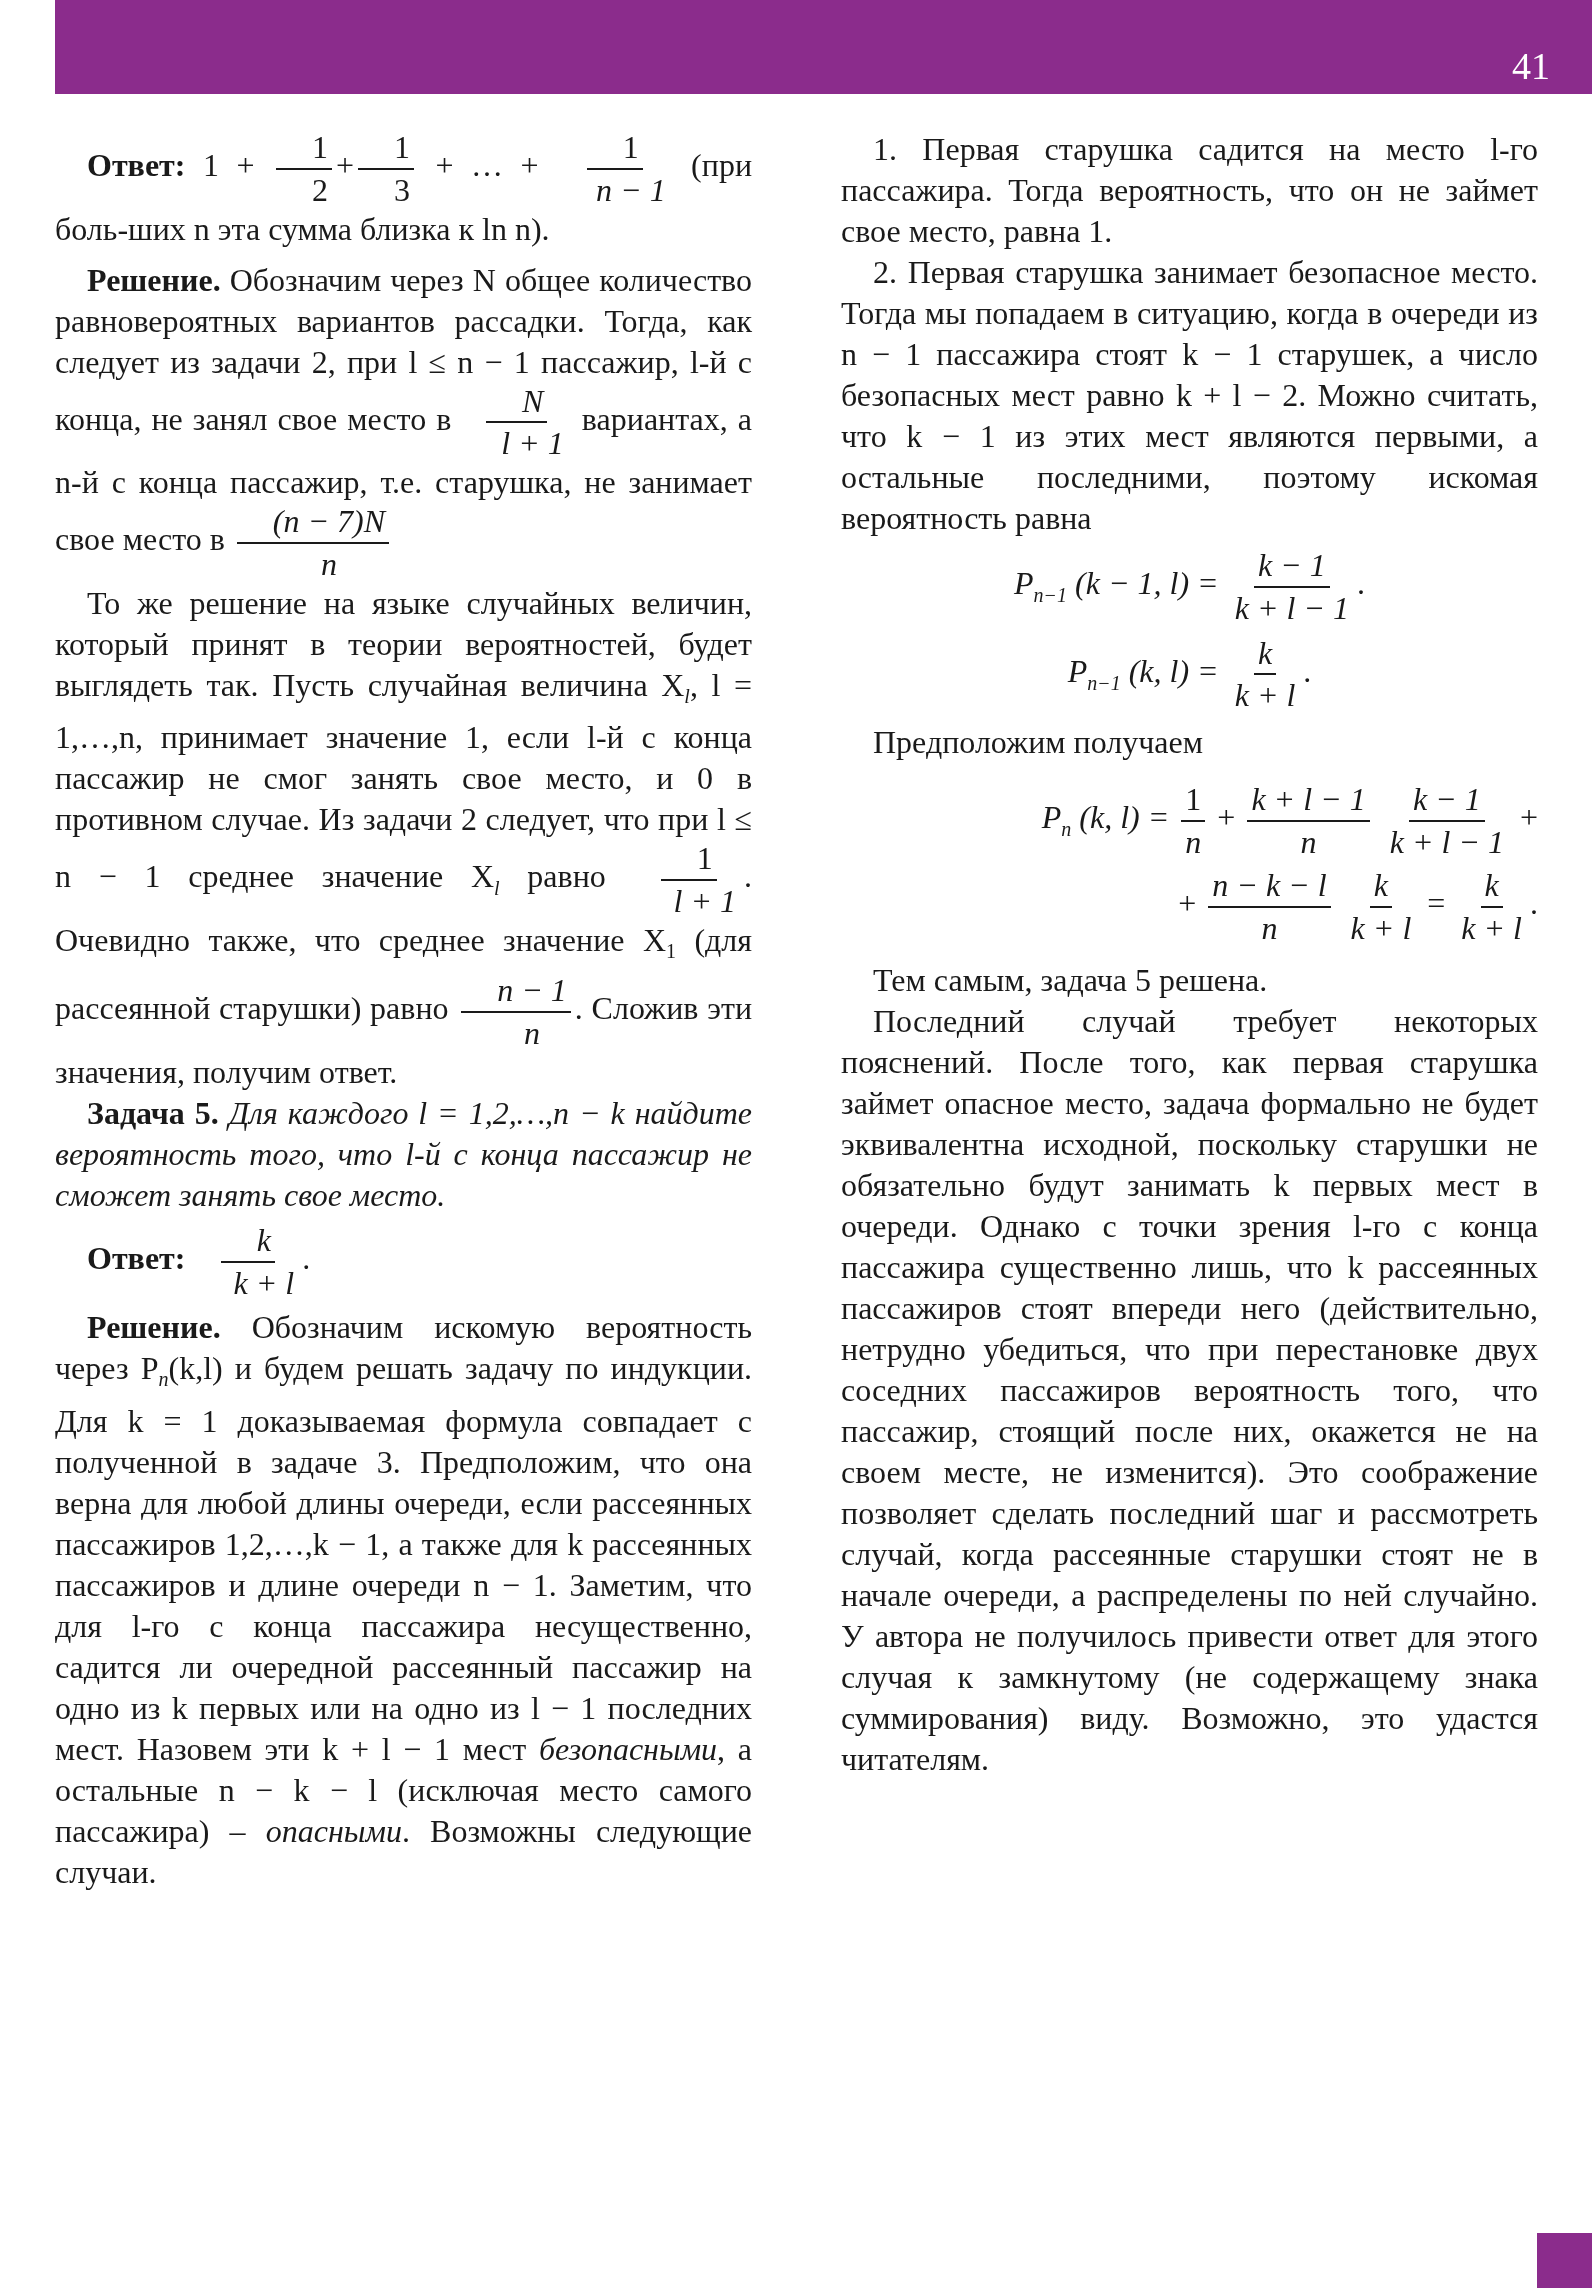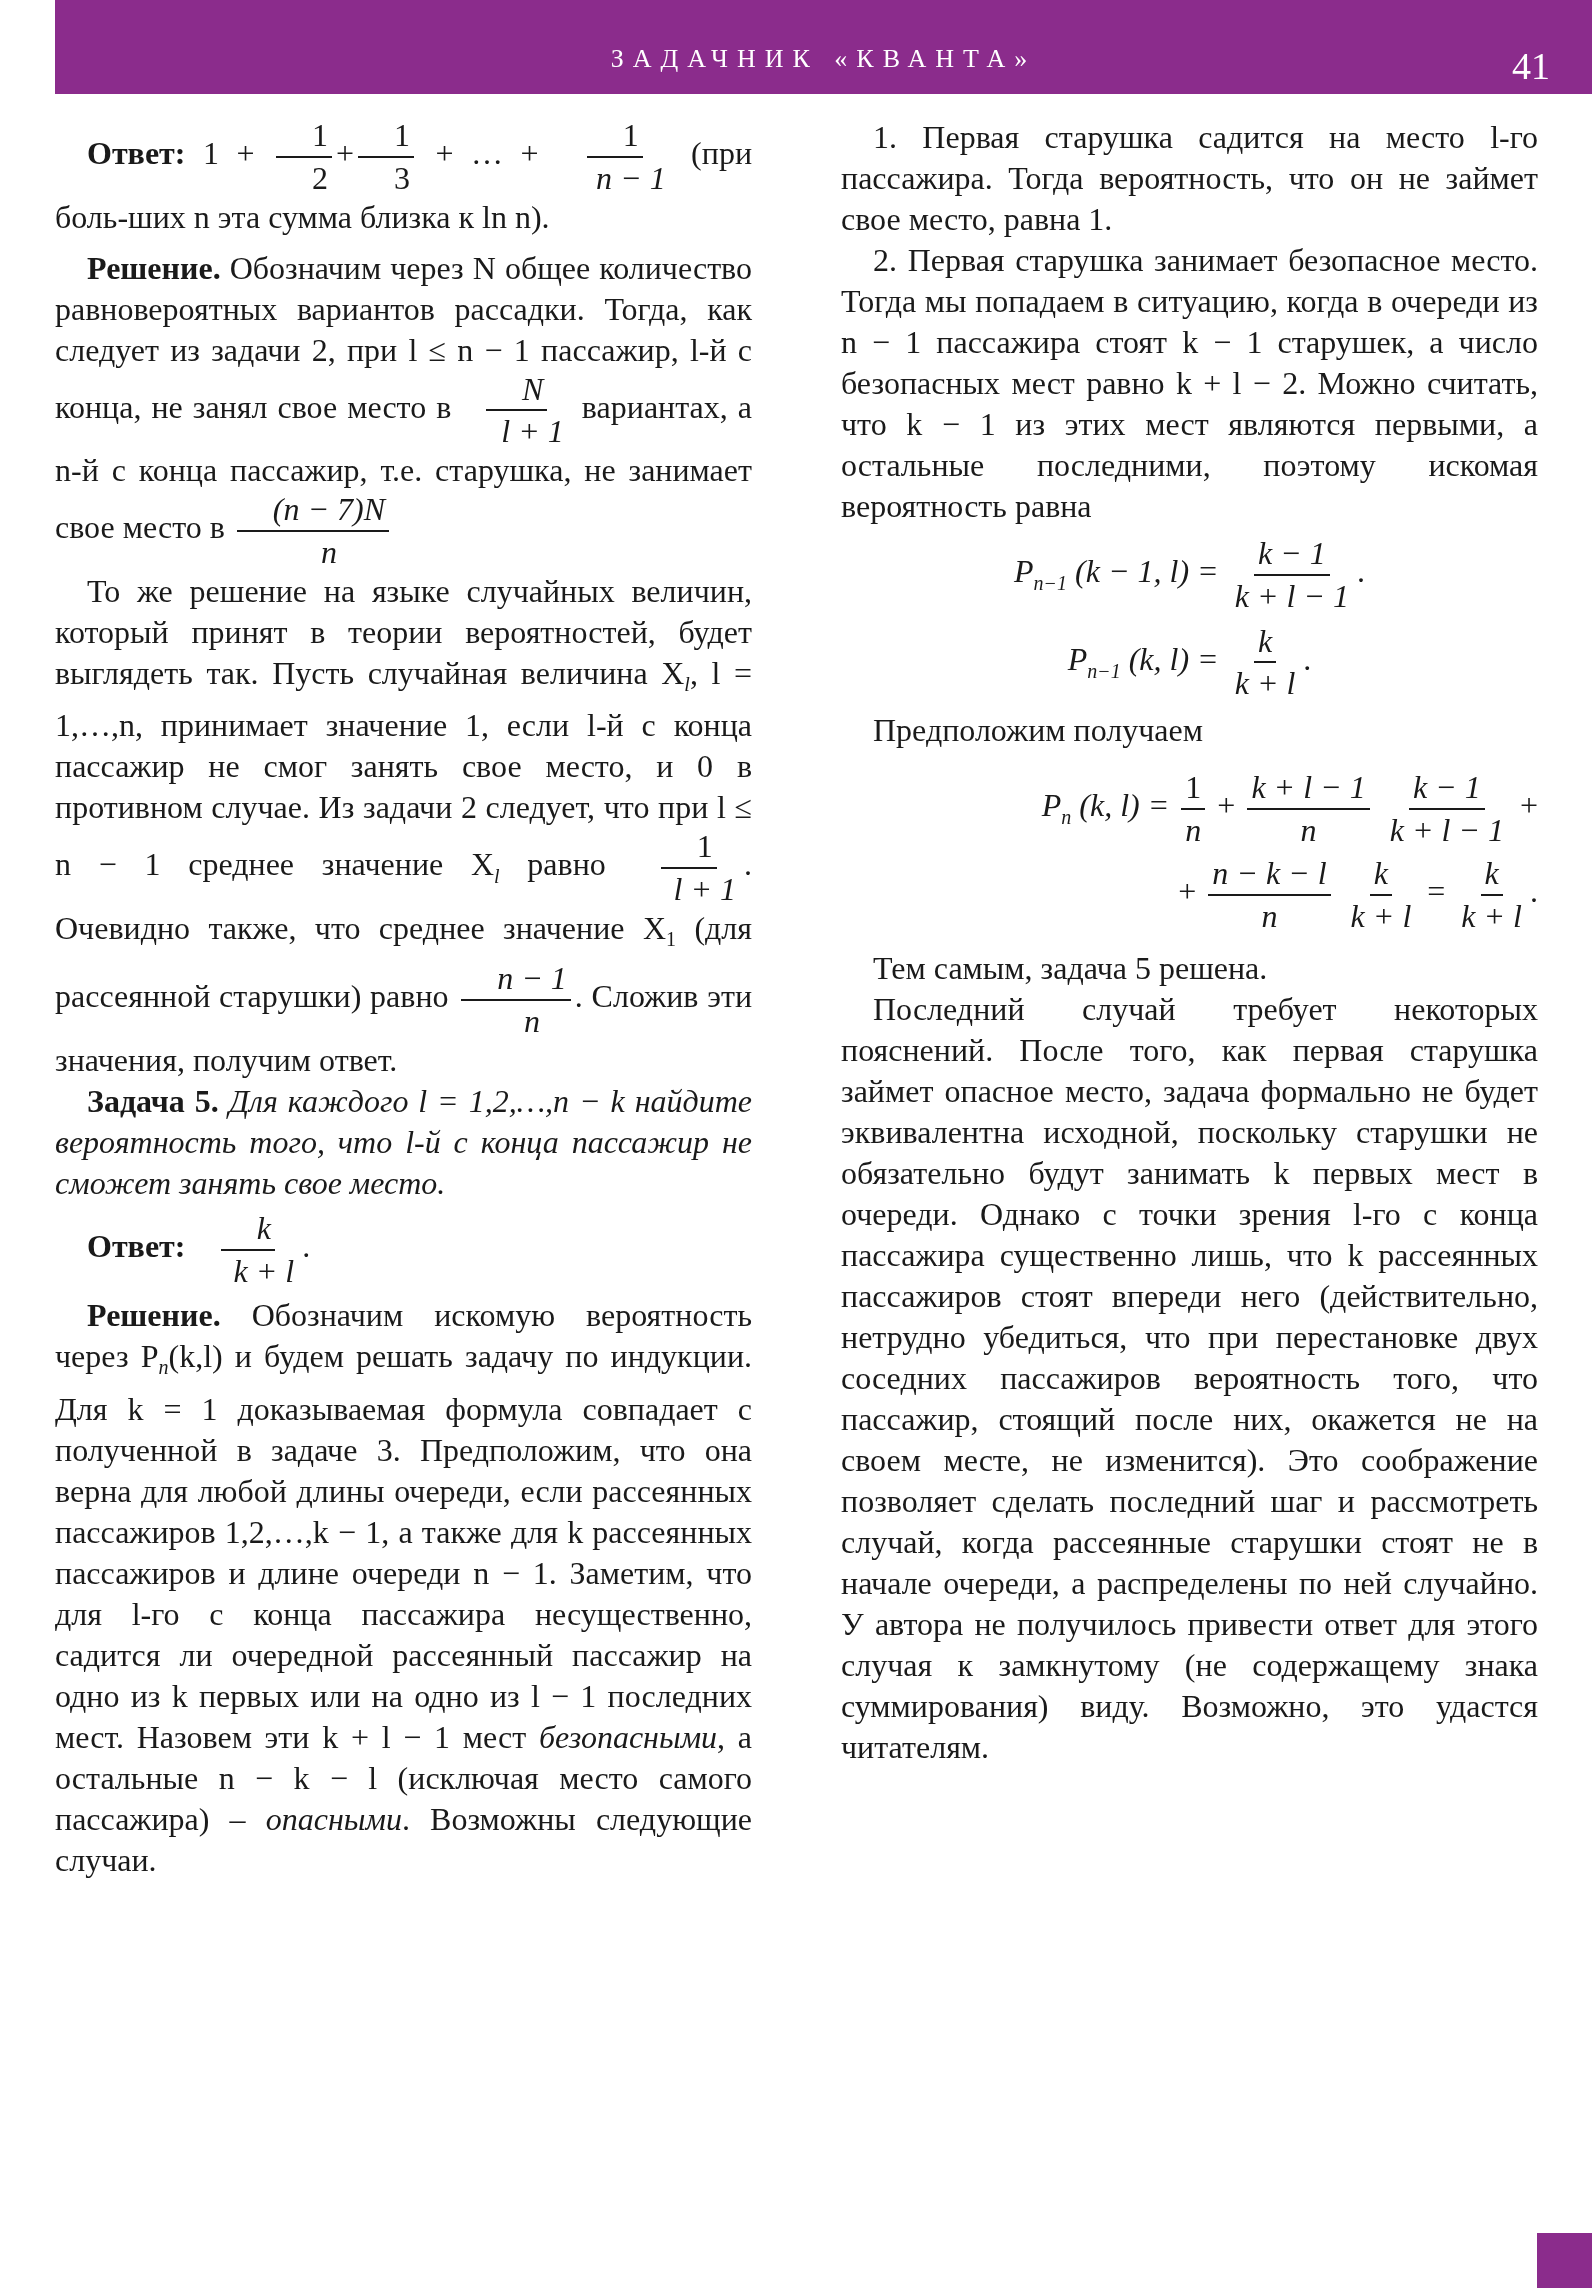--- a/index.html
+++ b/index.html
@@ -4,41 +4,40 @@
 <style>
   html, body { margin:0; padding:0; background:#ffffff; }
   body { width:1592px; height:2289px; position:relative; overflow:hidden;
          font-family:"Liberation Serif","DejaVu Serif",serif; color:#1a1a1a; }
   .header { position:absolute; left:55px; top:0; width:1537px; height:94px; background:#8b2c8c; }
   .header-title { position:absolute; left:0; right:0; top:44px; text-align:center;
          color:#fff; font-size:26px; letter-spacing:9px; font-family:"Liberation Serif",serif; }
   .page-num { position:absolute; right:42px; top:44px; color:#fff; font-size:38px; font-family:"Liberation Serif",serif; }
   .corner { position:absolute; left:1537px; top:2233px; width:55px; height:56px; background:#8b2c8c; }
 
-  .col { position:absolute; top:117px; width:697px; font-size:32px; line-height:41px; }
+  .col { position:absolute; top:129px; width:697px; font-size:32px; line-height:41px; }
   .col.left { left:55px; }
   .col.right { left:841px; }
   p { margin:0; text-align:justify; text-align-last:left; hyphens:manual; }
   .ind { text-indent:32px; }
   b { font-weight:bold; }
   i, .m { font-style:italic; }
   .frac { display:inline-flex; flex-direction:column; align-items:center; vertical-align:middle; margin:0 4px; line-height:1.15; }
   .frac .num { padding:0 4px 2px; border-bottom:2px solid #1a1a1a; }
   .frac .den { padding:2px 4px 0; }
   .eq { text-align:center; margin:8px 0; }
   .eq-left { text-align:right; margin:18px 0 6px; }
   .eq-right { text-align:right; margin:6px 0 14px; }
   sub { font-size:20px; }
   .gap { height:10px; }
 </style>
 </head>
 <body>
 
 <div class="header">
-  <div class="header-title">ЗАДАЧНИК «КВАНТА»</div>
   <div class="page-num">41</div>
 </div>
 
 <div class="col left">
   <p class="ind">
     <b>Ответ:</b>
     <span>1 + </span><span class="frac">
         <span class="num">1</span>
         <span class="den">2</span>
       </span>+<span class="frac">

